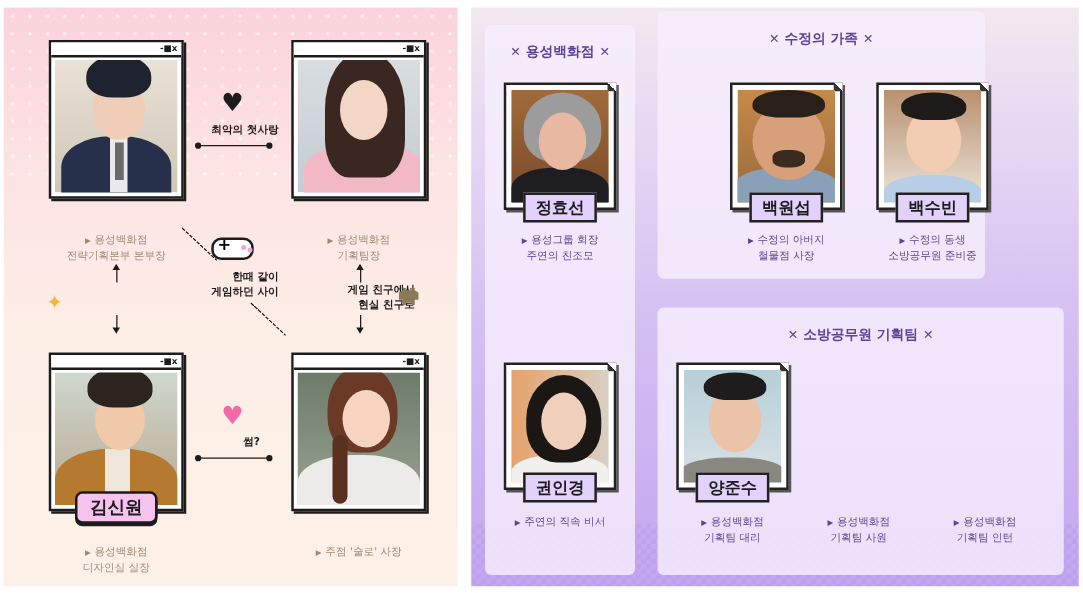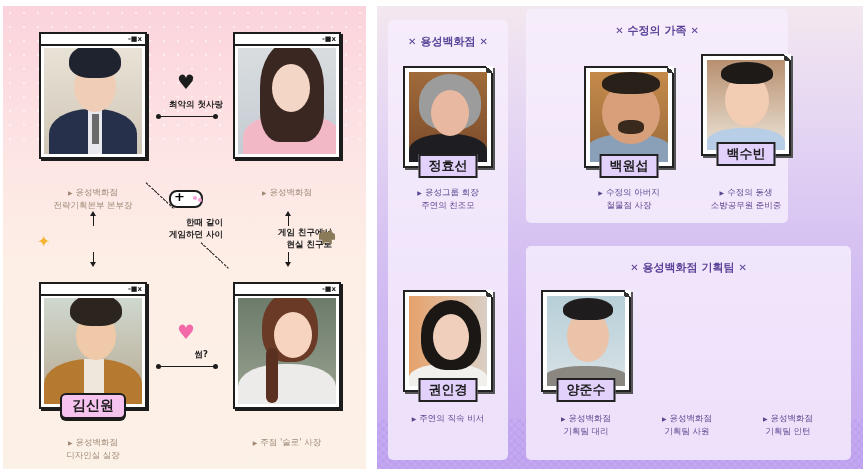--- a/index.html
+++ b/index.html
@@ -87,20 +87,21 @@
     <div class="photo">
       <div class="photo-inner" style="background:linear-gradient(180deg,#d9dde0,#c4ccd2);">
         <div class="body-shape" style="left:5px;right:-5px;bottom:-10px;height:50px;background:#f2b8c6;"></div>
         <div class="hair" style="left:22px;top:-6px;width:64px;height:100px;background:#3a2722;border-radius:45% 45% 30% 30%;"></div>
         <div class="face" style="left:34px;top:16px;width:38px;height:48px;background:#f4d6c6;"></div>
       </div>
     </div>
   </div>
   <div class="desc" style="left:214px; top:180px;">
     <div><span class="tri">▶</span><span>용성백화점</span></div>
+    <div>기획팀장</div>
   </div>
 
   <div class="icon-heart" style="left:174px; top:66px; color:#1c1c1c;">♥</div>
   <div class="rel" style="left:150px; top:92px; width:70px;">최악의 첫사랑</div>
   <div class="harrow" style="left:155px; top:110px; width:58px;"></div>
 
   <div class="varrow up" style="left:90px; top:208px; height:12px;"></div>
   <div class="varrow down" style="left:90px; top:246px; height:12px;"></div>
   <div class="sparkle" style="left:34px; top:226px;">✦</div>
 
@@ -171,21 +172,21 @@
   </div>
 
   <div class="card" style="left:149px; top:3px; width:262px; height:214px;">
     <div class="card-title" style="top:14px;">
       <span class="x">✕</span><span>수정의 가족</span><span class="x">✕</span>
     </div>
   </div>
 
   <div class="card" style="left:149px; top:240px; width:325px; height:214px;">
     <div class="card-title" style="top:14px;">
-      <span class="x">✕</span><span>용성백화점 기획팀</span><span class="x">✕</span>
+      <span class="x">✕</span><span>소방공무원 기획팀</span><span class="x">✕</span>
     </div>
   </div>
 
   <div class="pframe" style="left:26px; top:60px;">
     <div class="fold"></div>
     <div class="photo">
       <div class="photo-inner" style="background:linear-gradient(180deg,#a06a3a,#7a4a2a);">
         <div class="body-shape" style="left:0;right:0;bottom:-8px;height:36px;background:#1e1e22;"></div>
         <div class="hair" style="left:10px;top:2px;width:62px;height:56px;background:#9c9c9c;"></div>
         <div class="face" style="left:22px;top:18px;width:38px;height:46px;background:#e8b9a0;"></div>
@@ -223,21 +224,21 @@
         <div style="position:absolute;left:28px;top:48px;width:26px;height:14px;background:#3a2a1e;border-radius:40%;"></div>
       </div>
     </div>
     <div class="pname">백원섭</div>
   </div>
   <div class="pdesc" style="left:192px; top:180px;">
     <div><span class="tri">▶</span><span>수정의 아버지</span></div>
     <div>철물점 사장</div>
   </div>
 
-  <div class="pframe" style="left:324px; top:48px;">
+  <div class="pframe" style="left:324px; top:60px;">
     <div class="fold"></div>
     <div class="photo">
       <div class="photo-inner" style="background:linear-gradient(180deg,#b89070,#ece4d8);">
         <div class="body-shape" style="left:0;right:0;bottom:-8px;height:30px;background:#b8cde6;"></div>
         <div class="face" style="left:18px;top:14px;width:44px;height:52px;background:#f2cdb4;"></div>
         <div class="hair" style="left:14px;top:2px;width:52px;height:22px;background:#1d1a18;"></div>
       </div>
     </div>
     <div class="pname">백수빈</div>
   </div>

